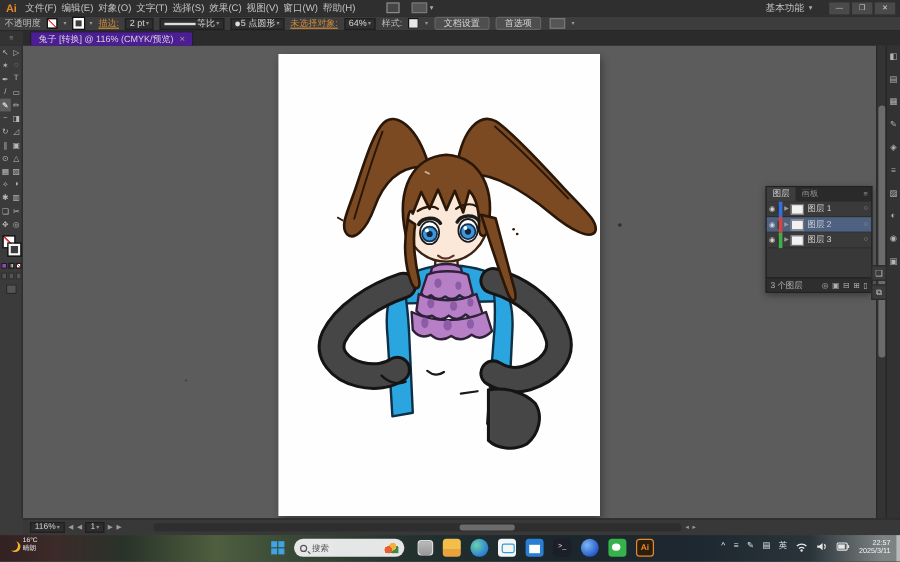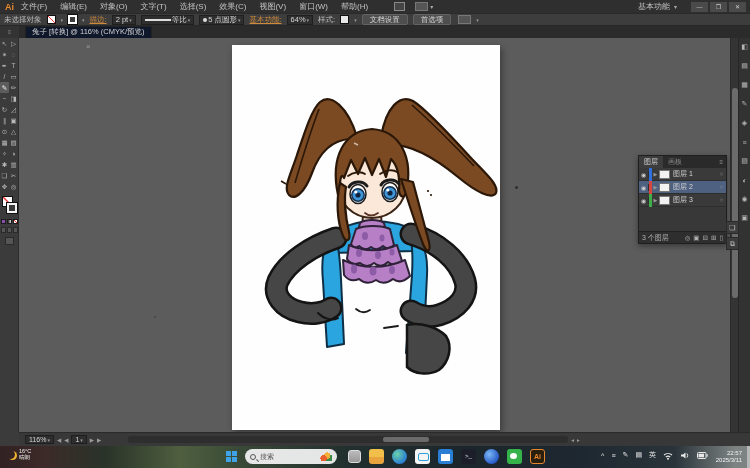--- a/index.html
+++ b/index.html
@@ -3,21 +3,21 @@
 <meta charset="utf-8">
 <style>
   * { margin:0; padding:0; box-sizing:border-box; }
   html,body { width:750px; height:468px; overflow:hidden; }
   body { font-family:"Liberation Sans","DejaVu Sans",sans-serif; background:#3a3a3a; position:relative; color:#c8c8c8; }
   .abs { position:absolute; }
 
   
   #menubar { left:0; top:0; width:750px; height:13px; background:#2f2f2f; display:flex; align-items:center; font-size:8px; z-index:40; }
   #ai-logo { color:#e8882d; font-weight:bold; font-size:9px; margin:0 7px 0 5px; }
-  #menubar-items { display:flex; gap:13px; }
+  #menubar-items { display:flex; gap:4px; }
   .mitem { color:#c3c3c3; white-space:nowrap; }
   .mb-icon { margin-left:26px; width:11px; height:9px; border:1px solid #8a8a8a; background:#454545; }
   .mb-icon2 { margin-left:10px; width:13px; height:9px; background:#555; border:1px solid #777; position:relative; }
   .mb-caret { color:#aaa; font-size:6px; margin-left:2px; }
   #workspace-btn { margin-left:auto; display:flex; align-items:center; gap:2px; color:#c3c3c3; white-space:nowrap; }
   #win-controls { display:flex; margin-left:14px; margin-right:4px; gap:2px; }
   .wc { width:17px; height:10px; background:#4a4a4a; color:#cfcfcf; font-size:6px; display:flex; align-items:center; justify-content:center; }
 
   
   #optionsbar { left:0; top:13px; width:750px; height:13px; background:#3d3d3d; border-top:1px solid #2a2a2a; border-bottom:1px solid #282828; display:flex; align-items:center; font-size:7.5px; gap:5px; padding-left:4px; z-index:40; }
@@ -28,21 +28,21 @@
   #fill-swatch { width:9px; height:9px; background:linear-gradient(to top right,#fff 44%,#e33 46%,#e33 54%,#fff 56%); border:1px solid #111; }
   #stroke-swatch { width:9px; height:9px; border:2px solid #fff; outline:1px solid #111; background:#3d3d3d; }
   .stroke-line { width:26px; height:2px; background:#ddd; }
   .brush-dot { width:4px; height:4px; border-radius:50%; background:#ddd; }
   .opt-btn { background:#4e4e4e; border:1px solid #636363; color:#d8d8d8; height:11px; display:flex; align-items:center; padding:4px 7px; border-radius:2px; white-space:nowrap; }
   #style-swatch { width:9px; height:9px; background:#e9e9e9; border:1px solid #111; }
 
   
   #tabbar { left:0; top:26px; width:750px; height:12px; background:#2b2b2b; display:flex; align-items:flex-end; z-index:40; }
   #tab-corner { width:19px; height:12px; background:#333; color:#888; font-size:6px; text-align:center; line-height:12px; }
-  #doc-tab { height:12px; background:#0f172a; border:1px solid #222; border-bottom:none; display:flex; align-items:center; gap:5px; padding:0 6px; margin-left:6px; font-size:7.5px; color:#d2d2d2; white-space:nowrap;flex-direction:column; }
+  #doc-tab { height:12px; background:#4c1d95; border:1px solid #222; border-bottom:none; display:flex; align-items:center; gap:5px; padding:0 6px; margin-left:6px; font-size:7.5px; color:#d2d2d2; white-space:nowrap; }
   #doc-tab .close { color:#9a9a9a; font-size:8px; }
 
   
   #toolbar { left:0; top:38px; width:19px; height:394px; background:#3b3b3b; border-right:1px solid #2c2c2c; z-index:30; }
   #tool-grid { display:grid; grid-template-columns:9px 9px; justify-content:center; }
   .tool { width:9px; height:11px; font-size:6.5px; color:#b8b8b8; display:flex; align-items:center; justify-content:center; }
   .tool.sel { background:#5d5d5d; color:#fff; border-radius:1px; }
   #fs-indicator { position:relative; width:19px; height:22px; margin-top:3px; }
   #fs-fill { position:absolute; left:2px; top:1px; width:11px; height:11px; background:linear-gradient(to top right,#fff 43%,#e33 46%,#e33 54%,#fff 57%); border:1px solid #111; }
   #fs-stroke { position:absolute; left:7px; top:8px; width:10px; height:10px; border:2px solid #f5f5f5; outline:1px solid #111; background:#3b3b3b; }
@@ -153,41 +153,41 @@
     <span class="mb-caret">▾</span>
   </div>
   <div id="win-controls">
     <span class="wc">—</span>
     <span class="wc">❐</span>
     <span class="wc">✕</span>
   </div>
 </div>
 
 <div id="optionsbar" class="abs">
-  <span class="opt-label">未选择对象</span>
+  <span class="opt-label">不透明度</span>
   <span id="fill-swatch"></span>
     <span class="caret">▾</span>
   <span id="stroke-swatch"></span>
     <span class="caret">▾</span>
   <span class="opt-link">描边:</span>
   <span class="opt-box">
       <span>2 pt</span>
       <span class="caret">▾</span>
     </span>
   <span class="opt-box">
       <span class="stroke-line"></span>
       <span>等比</span>
       <span class="caret">▾</span>
     </span>
   <span class="opt-box">
       <span class="brush-dot"></span>
       <span>5 点圆形</span>
       <span class="caret">▾</span>
     </span>
-  <span class="opt-link">基本功能:</span>
+  <span class="opt-link">未选择对象:</span>
   <span class="opt-box">
       <span>64%</span>
       <span class="caret">▾</span>
     </span>
   <span class="opt-label">样式:</span>
   <span id="style-swatch"></span>
     <span class="caret">▾</span>
   <span class="opt-btn">文档设置</span>
   <span class="opt-btn">首选项</span>
   <span class="mb-icon2" style="margin-left:2px;"></span>

